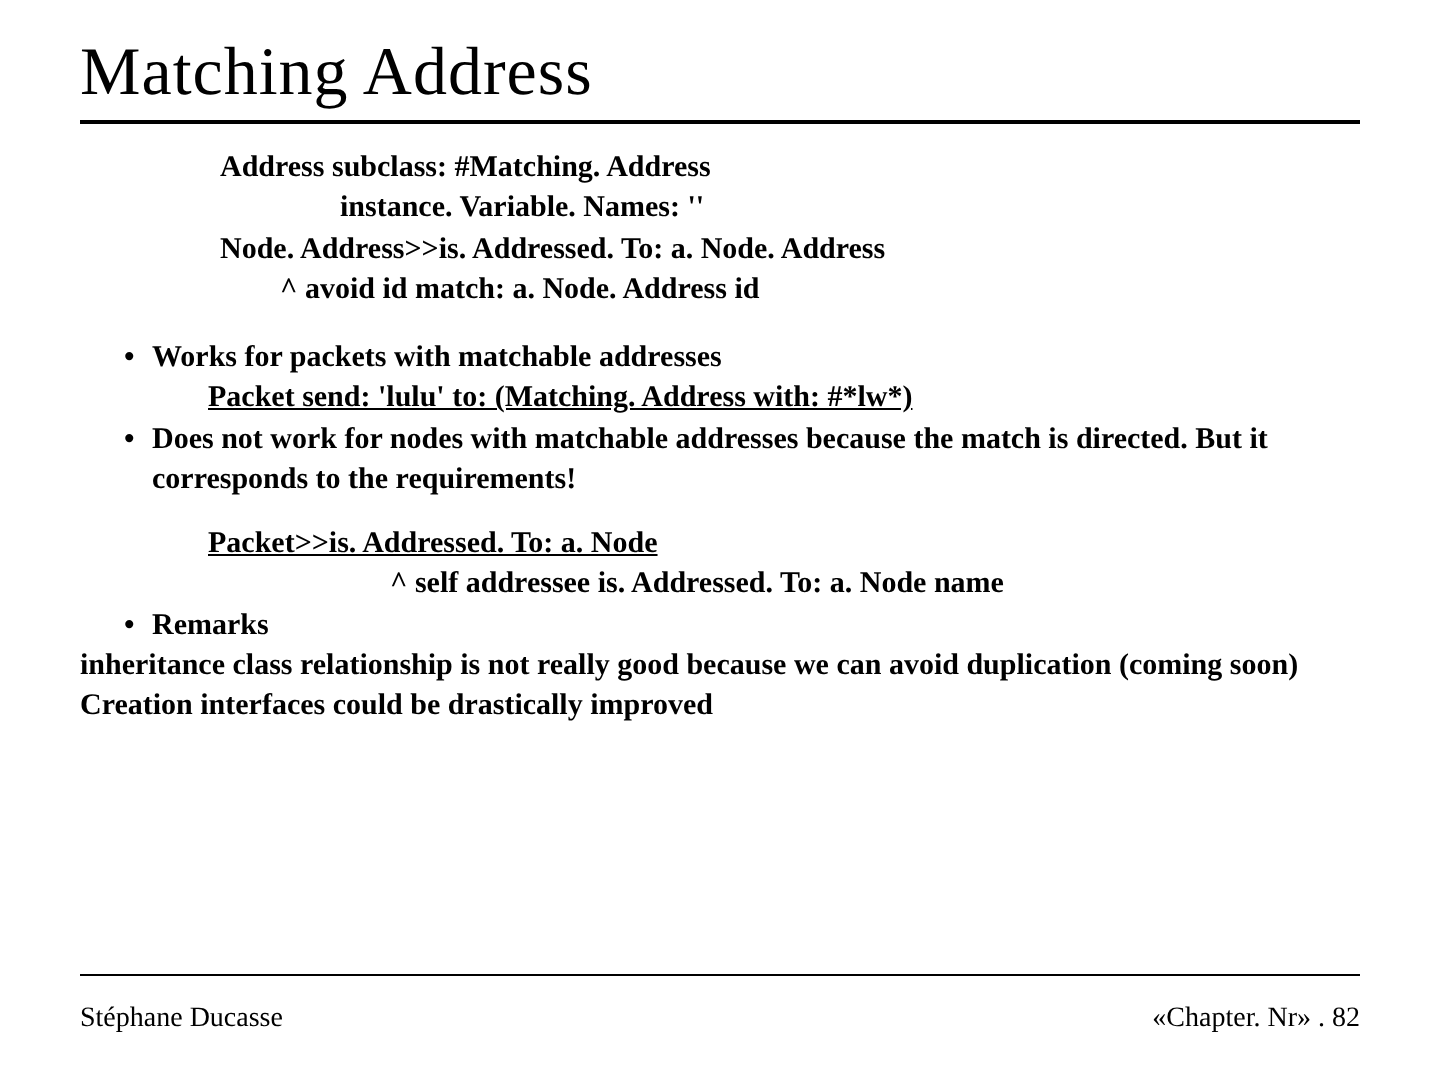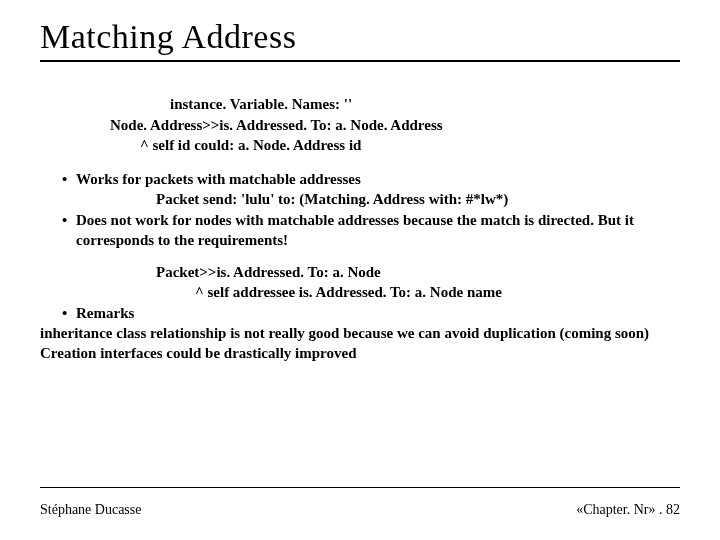--- a/index.html
+++ b/index.html
@@ -46,22 +46,23 @@
   }
   .bullet {
     display: flex;
     margin-left: 22px;
   }
   .bullet .dot {
     width: 14px;
     flex: none;
   }
   .sub {
-    margin-left: 116px;
+    margin-left: 64px;
     display: block;
+    text-decoration: underline;
   }
   .plain {
     margin-left: 0;
     display: block;
   }
   .sub2 {
     margin-left: 155px;
     display: block;
   }
   .gap { height: 12px; }
@@ -90,24 +91,24 @@
 </style>
 </head>
 <body>
 
 <div class="slide">
 
   <h1 class="title">Matching Address</h1>
   <hr class="rule">
 
   <div class="code-block">
-    <br>
+    <span>Address subclass: #Matching. Address</span><br>
     <span class="indent1">instance. Variable. Names: ''</span>
     <span>Node. Address&gt;&gt;is. Addressed. To: a. Node. Address</span><br>
-    <span class="indent2">^ self id could: a. Node. Address id</span>
+    <span class="indent2">^ avoid id match: a. Node. Address id</span>
   </div>
 
   <div class="body">
 
     <div class="bullet">
       <span class="dot">•</span>
       <span>Works for packets with matchable addresses</span>
     </div>
     <span class="sub">Packet send: 'lulu' to: (Matching. Address with: #*lw*)</span>
 

